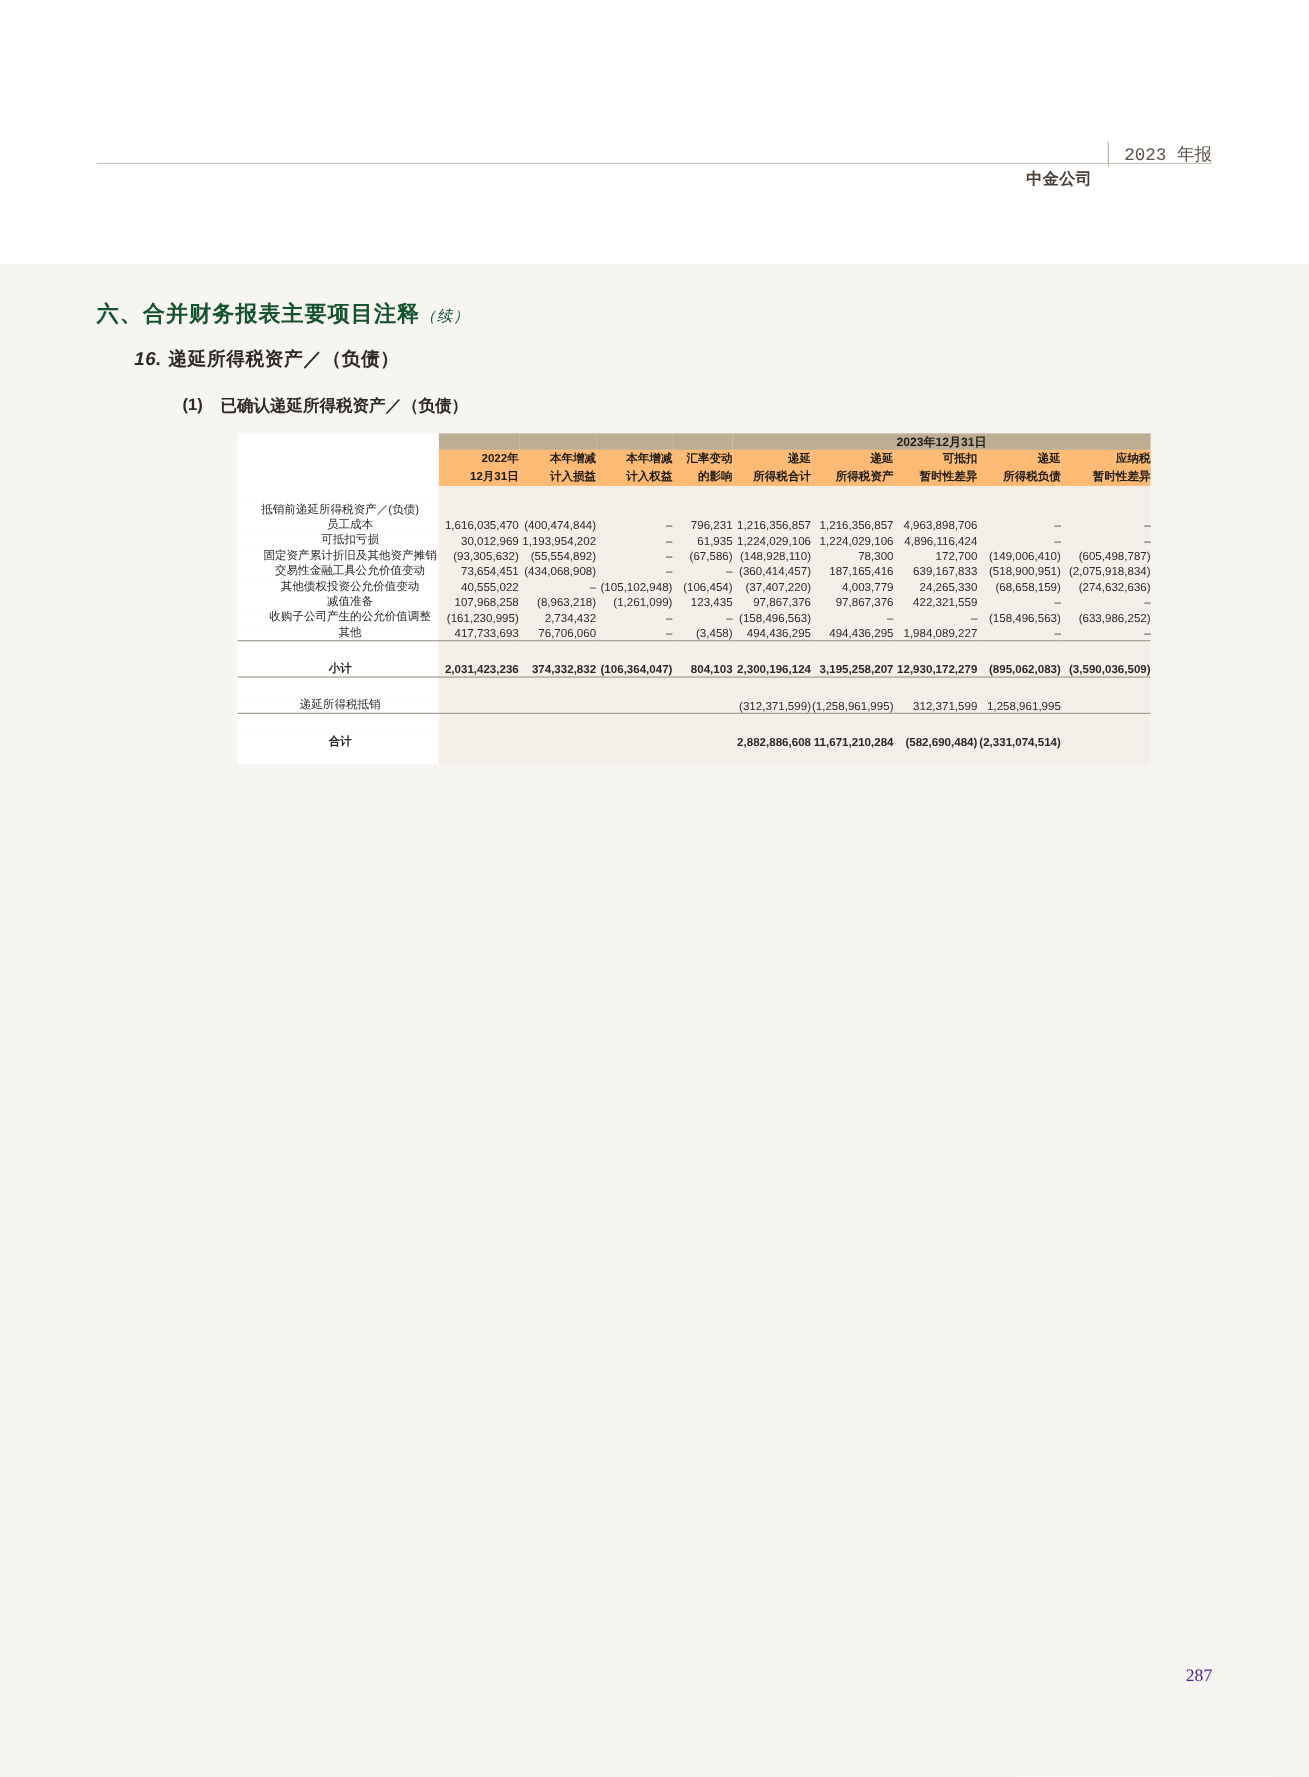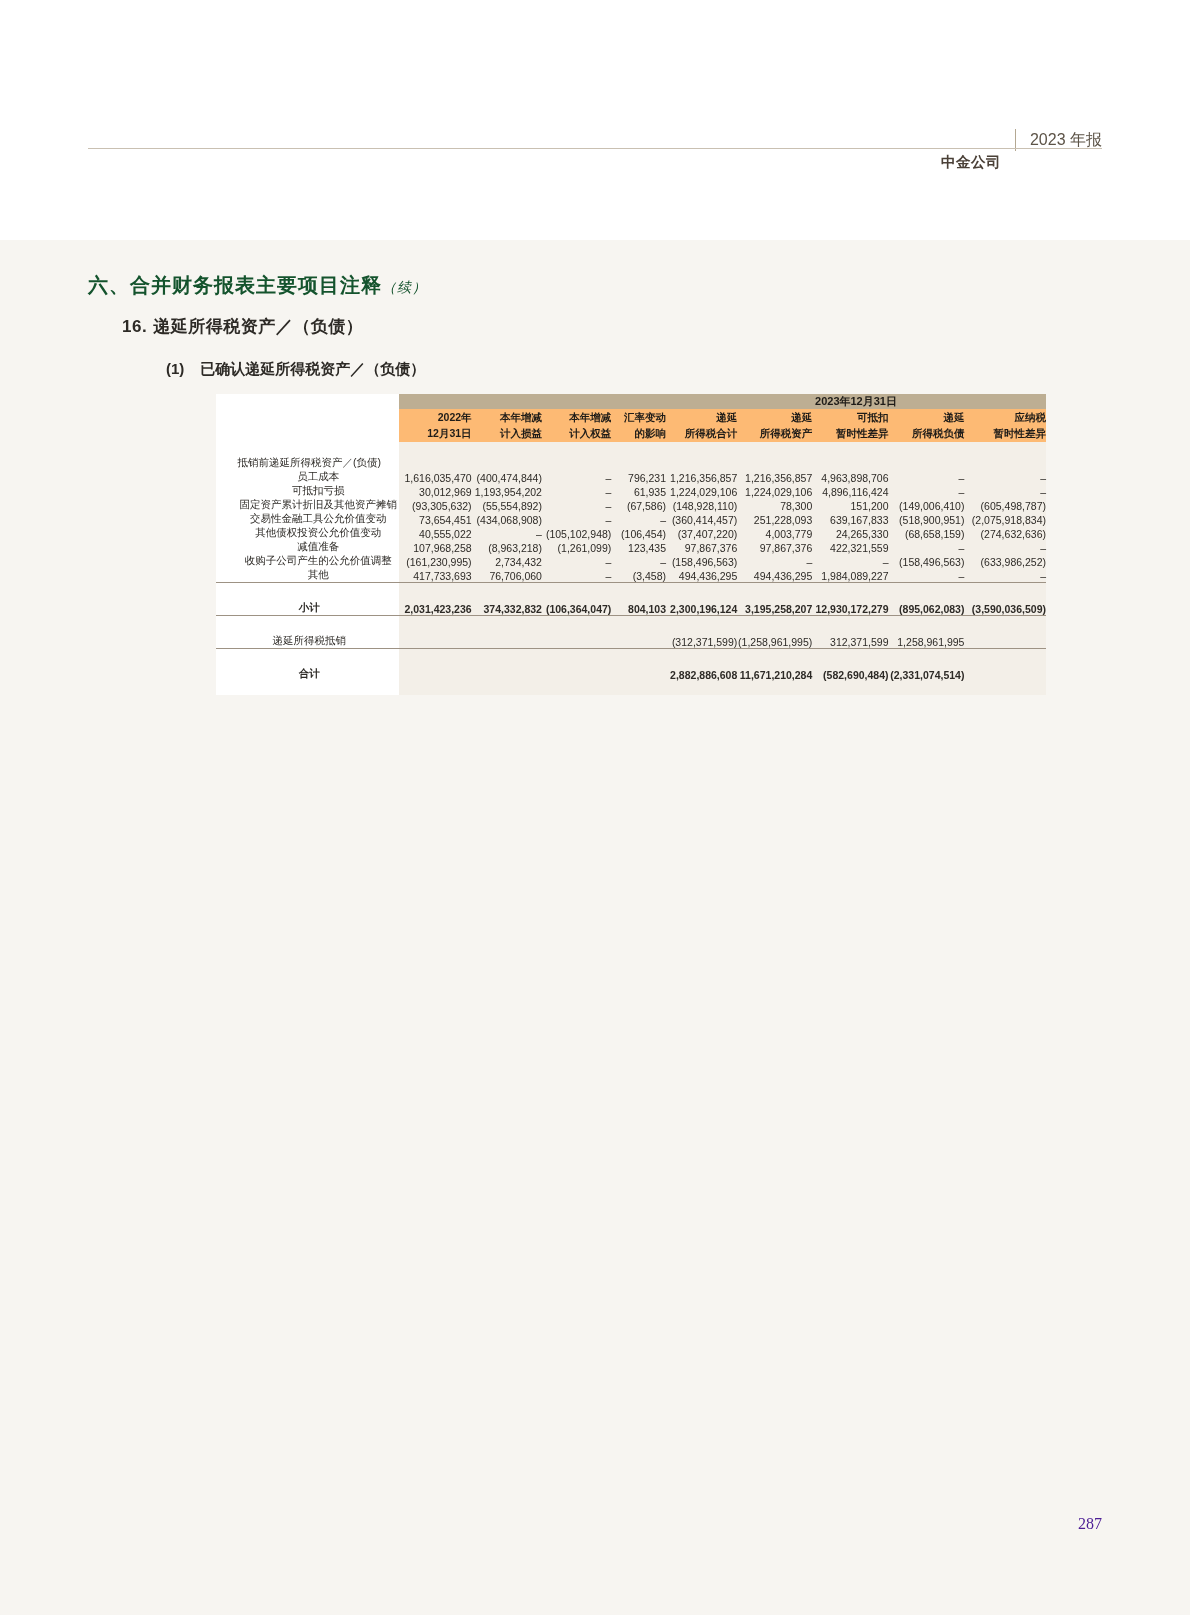--- a/index.html
+++ b/index.html
@@ -34,21 +34,21 @@
     letter-spacing: .5px;
     margin-top: 45px;
   }
   .page-header .hdr-divider {
     width: 1px;
     height: 22px;
     background: #b4a892;
   }
   .page-header .hdr-year {
     padding-left: 14px;
-    font-family: Liberation Sans, sans-serif;
+    font-family: Liberation Mono, monospace;
     font-size: 16px;
     color: #5c5347;
   }
   .header-rule {
     position: absolute;
     top: 148px;
     left: 88px;
     right: 88px;
     height: 1px;
     background: #c9c0b2;
@@ -89,21 +89,21 @@
   }
   .sub-title {
     position: absolute;
     top: 315px;
     left: 122px;
     font-size: 17px;
     font-weight: bold;
     color: #2d2a26;
     letter-spacing: .5px;
   }
-  .sub-title .num { margin-right: 6px; }
+  .sub-title .num { margin-right: 6px; font-style: italic; }
   .item-title {
     position: absolute;
     top: 360px;
     left: 166px;
     font-size: 15px;
     font-weight: bold;
     color: #2d2a26;
     display: flex;
     gap: 16px;
   }
@@ -325,32 +325,32 @@
         <td class="body-cell">–</td>
       </tr>
       <tr>
         <td class="label-cell ind1">固定资产累计折旧及其他资产摊销</td>
         <td class="body-cell">(93,305,632)</td>
         <td class="body-cell">(55,554,892)</td>
         <td class="body-cell">–</td>
         <td class="body-cell">(67,586)</td>
         <td class="body-cell">(148,928,110)</td>
         <td class="body-cell">78,300</td>
-        <td class="body-cell">151,200</td>
+        <td class="body-cell">172,700</td>
         <td class="body-cell">(149,006,410)</td>
         <td class="body-cell">(605,498,787)</td>
       </tr>
       <tr>
         <td class="label-cell ind1">交易性金融工具公允价值变动</td>
         <td class="body-cell">73,654,451</td>
         <td class="body-cell">(434,068,908)</td>
         <td class="body-cell">–</td>
         <td class="body-cell">–</td>
         <td class="body-cell">(360,414,457)</td>
-        <td class="body-cell">251,228,093</td>
+        <td class="body-cell">187,165,416</td>
         <td class="body-cell">639,167,833</td>
         <td class="body-cell">(518,900,951)</td>
         <td class="body-cell">(2,075,918,834)</td>
       </tr>
       <tr>
         <td class="label-cell ind1">其他债权投资公允价值变动</td>
         <td class="body-cell">40,555,022</td>
         <td class="body-cell">–</td>
         <td class="body-cell">(105,102,948)</td>
         <td class="body-cell">(106,454)</td>

